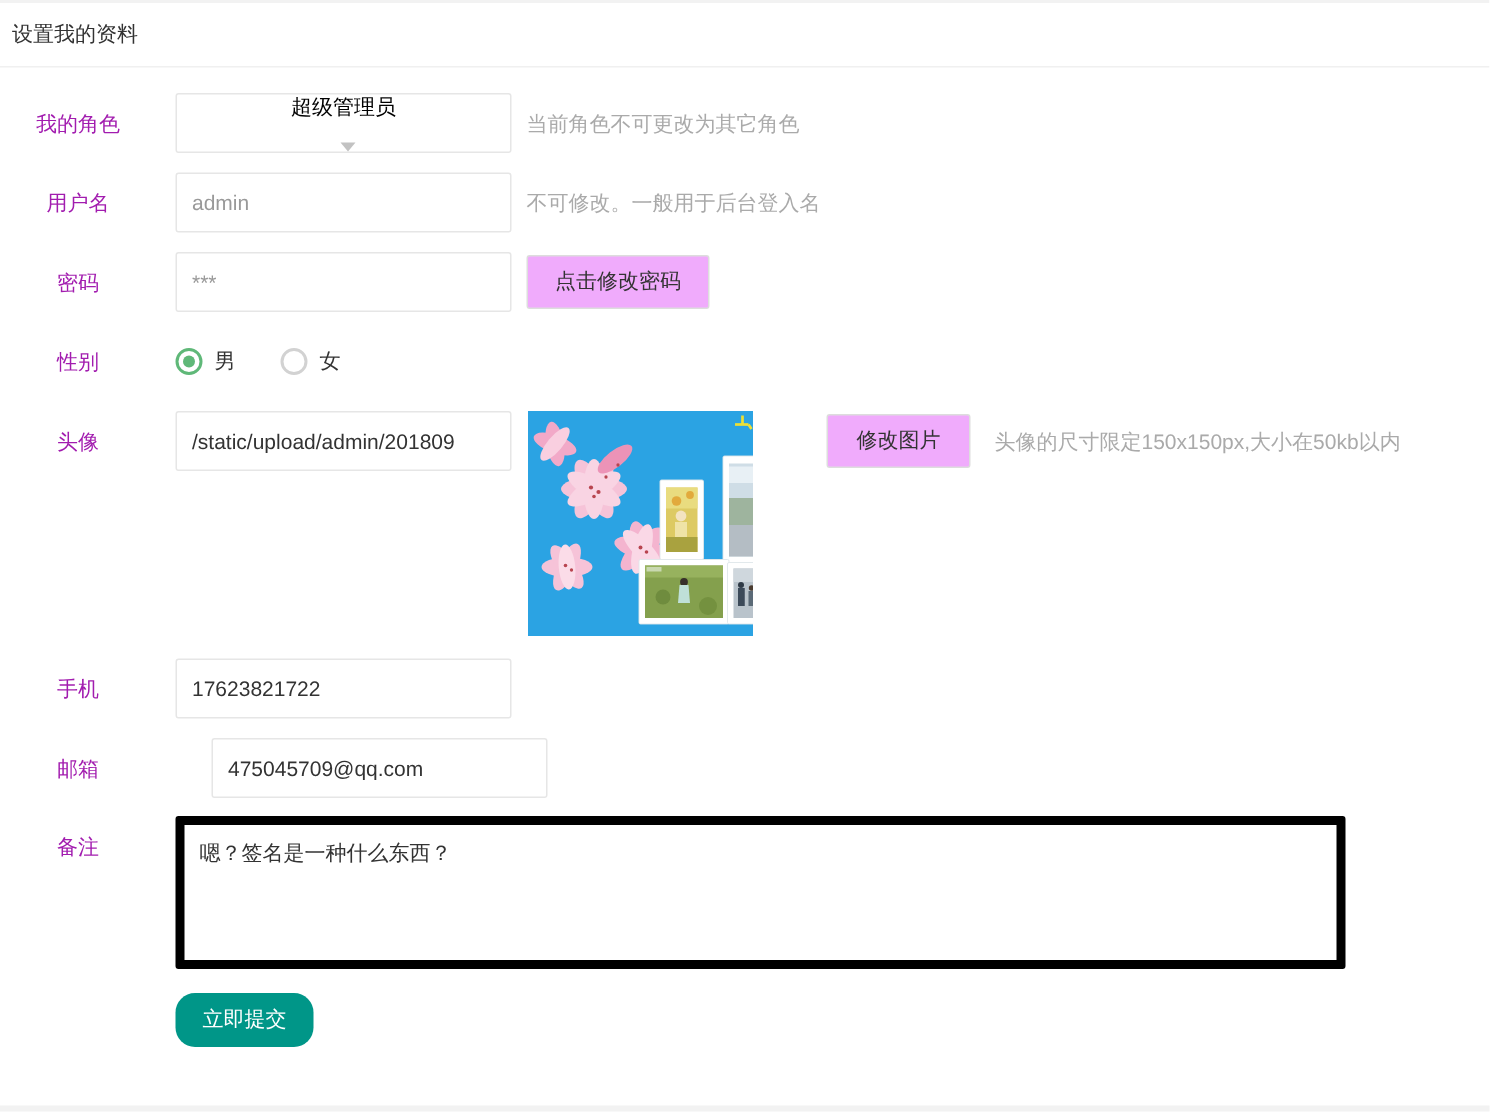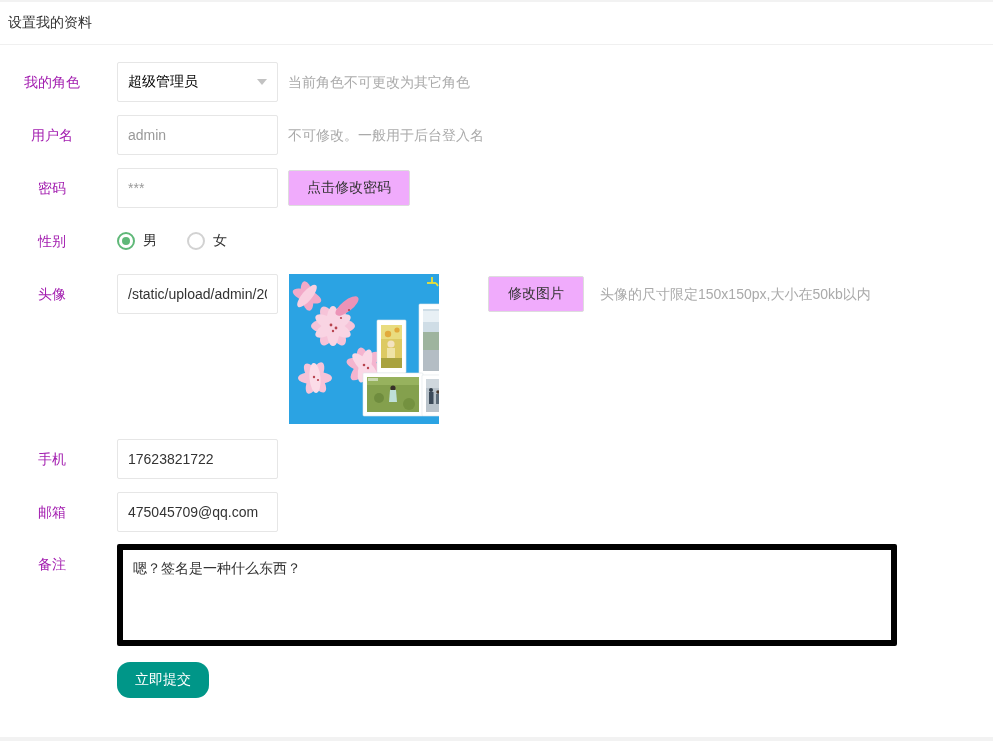--- a/index.html
+++ b/index.html
@@ -7,23 +7,24 @@
   .top-strip { height:2px; background:#f2f2f2; }
   .bottom-strip { position:absolute; left:0; bottom:0; width:993px; height:4px; background:#f2f2f2; }
   .panel-header { height:43px; border-bottom:1px solid #f0f0f0; display:flex; align-items:center; padding-left:8px; }
   .panel-title { font-size:14px; color:#333; }
   .form-wrap { padding-top:17px; }
   .row { display:flex; align-items:center; margin-bottom:13px; }
   .row-top { align-items:flex-start; }
   .lbl { width:104px; text-align:center; color:#a21caf; line-height:40px; flex:none; }
   .ctrl { margin-left:13px; }
   .input, .select-box {
-    width:161px; height:40px; border:1px solid #e6e6e6; background:#fff;
+    width:224px; height:40px; border:1px solid #e6e6e6; background:#fff;
     padding:0 10px; font-size:14px; color:#333; border-radius:2px; outline:none;
     font-family:"Liberation Sans","DejaVu Sans",sans-serif;
+    flex-direction:column;
   }
   .input.gray { color:#999; }
   .select-box { display:flex; align-items:center; justify-content:space-between; cursor:pointer; }
   .select-value { color:#000; white-space:nowrap; overflow:hidden; }
   .caret-down { width:0; height:0; border-left:5px solid transparent; border-right:5px solid transparent; border-top:6px solid #c2c2c2; flex:none; margin-left:6px; }
   .hint { color:#aaa; margin-left:10px; line-height:40px; white-space:nowrap; }
   .btn-plain {
     height:36px; background:#f0abfc; border:1px solid #ddd; border-radius:2px;
     padding:0 18px; font-size:14px; color:#333; cursor:pointer; margin-left:10px;
     font-family:"Liberation Sans","DejaVu Sans",sans-serif;
@@ -187,21 +188,21 @@
     </svg>
     <button class="btn-plain btn-avatar">修改图片</button>
     <div class="hint avatar-hint">头像的尺寸限定150x150px,大小在50kb以内</div>
   </div>
 
   <div class="row">
     <div class="lbl">手机</div>
     <input class="input ctrl" type="text" value="17623821722" style="">
   </div>
 
-  <div class="row" style="margin-bottom:12px;">
+  <div class="row" style="margin-bottom:12px;gap:24px;">
     <div class="lbl">邮箱</div>
     <input class="input ctrl" type="text" value="475045709@qq.com" style="">
   </div>
 
   <div class="row row-top row-remark">
     <div class="lbl">备注</div>
     <textarea class="textarea ctrl" style="">嗯？签名是一种什么东西？</textarea>
   </div>
 
   <div class="row">

